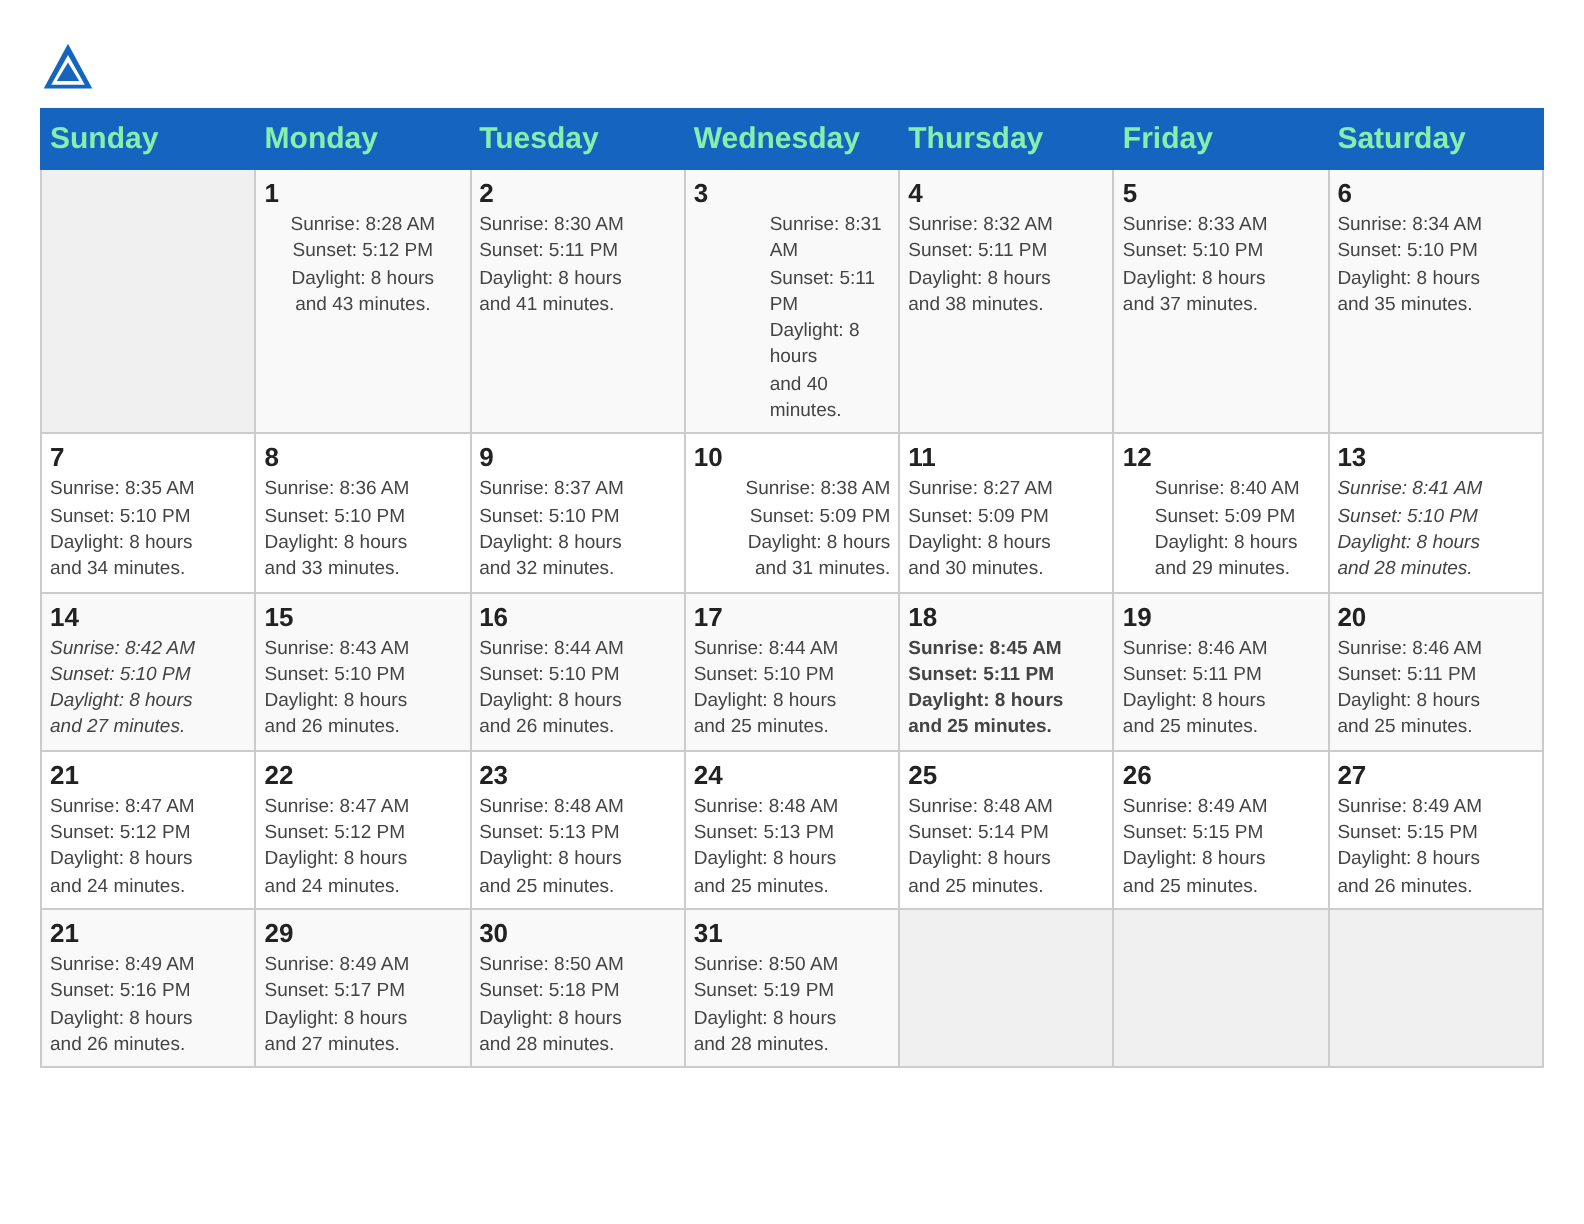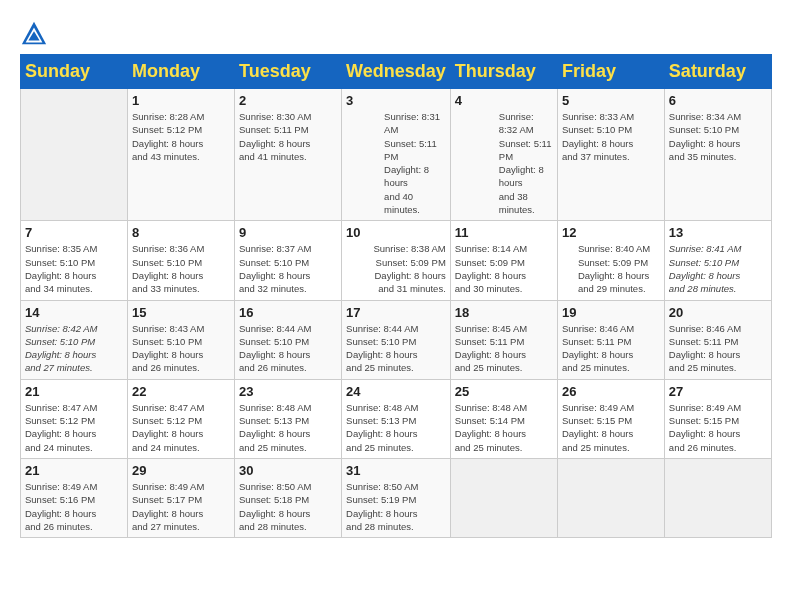--- a/index.html
+++ b/index.html
@@ -49,22 +49,22 @@
       color: #444;
       margin-top: 2px;
     }
     table {
       width: 100%;
       border-collapse: collapse;
       margin-top: 6px;
     }
     thead tr th {
       background-color: #1565c0;
-      color: #fde047;
-      font-size: 18px;
+      color: #86efac;
+      font-size: 15px;
       font-weight: bold;
       padding: 6px 4px;
       text-align: left;
       border: 1px solid #1565c0;
     }
     tbody tr td {
       border: 1px solid #ccc;
       vertical-align: top;
       padding: 4px 4px;
       width: calc(100% / 7);
@@ -124,42 +124,42 @@
           <th>Thursday</th>
           <th>Friday</th>
           <th>Saturday</th>
         </tr>
     </thead>
     <tbody id="calendar-body">
     <tr>
           <td class="empty-cell"></td>
           <td>
             <span class="day-num">1</span>
-            <div class="day-info" style="white-space: pre-line;">Sunrise: 8:28 AM
+            <div class="day-info" style="white-space: pre-line; text-align: center;">Sunrise: 8:28 AM
 Sunset: 5:12 PM
 Daylight: 8 hours
 and 43 minutes.</div>
           </td>
           <td>
             <span class="day-num">2</span>
             <div class="day-info" style="white-space: pre-line;">Sunrise: 8:30 AM
 Sunset: 5:11 PM
 Daylight: 8 hours
 and 41 minutes.</div>
           </td>
           <td>
             <span class="day-num">3</span>
             <div class="day-info" style="white-space: pre-line; margin-left: 38px;">Sunrise: 8:31 AM
 Sunset: 5:11 PM
 Daylight: 8 hours
 and 40 minutes.</div>
           </td>
           <td>
             <span class="day-num">4</span>
-            <div class="day-info" style="white-space: pre-line; margin-left: 44px;">Sunrise: 8:32 AM
+            <div class="day-info" style="white-space: pre-line;">Sunrise: 8:32 AM
 Sunset: 5:11 PM
 Daylight: 8 hours
 and 38 minutes.</div>
           </td>
           <td>
             <span class="day-num">5</span>
             <div class="day-info" style="white-space: pre-line;">Sunrise: 8:33 AM
 Sunset: 5:10 PM
 Daylight: 8 hours
 and 37 minutes.</div>
@@ -196,21 +196,21 @@
           </td>
           <td>
             <span class="day-num">10</span>
             <div class="day-info" style="white-space: pre-line; text-align: right;">Sunrise: 8:38 AM
 Sunset: 5:09 PM
 Daylight: 8 hours
 and 31 minutes.</div>
           </td>
           <td>
             <span class="day-num">11</span>
-            <div class="day-info" style="white-space: pre-line;">Sunrise: 8:14 AM
+            <div class="day-info" style="white-space: pre-line;">Sunrise: 8:27 AM
 Sunset: 5:09 PM
 Daylight: 8 hours
 and 30 minutes.</div>
           </td>
           <td>
             <span class="day-num">12</span>
             <div class="day-info" style="white-space: pre-line; margin-left: 16px;">Sunrise: 8:40 AM
 Sunset: 5:09 PM
 Daylight: 8 hours
 and 29 minutes.</div>
@@ -247,21 +247,21 @@
           </td>
           <td>
             <span class="day-num">17</span>
             <div class="day-info" style="white-space: pre-line;">Sunrise: 8:44 AM
 Sunset: 5:10 PM
 Daylight: 8 hours
 and 25 minutes.</div>
           </td>
           <td>
             <span class="day-num">18</span>
-            <div class="day-info" style="white-space: pre-line;">Sunrise: 8:45 AM
+            <div class="day-info" style="white-space: pre-line; font-weight: bold;">Sunrise: 8:45 AM
 Sunset: 5:11 PM
 Daylight: 8 hours
 and 25 minutes.</div>
           </td>
           <td>
             <span class="day-num">19</span>
             <div class="day-info" style="white-space: pre-line;">Sunrise: 8:46 AM
 Sunset: 5:11 PM
 Daylight: 8 hours
 and 25 minutes.</div>

